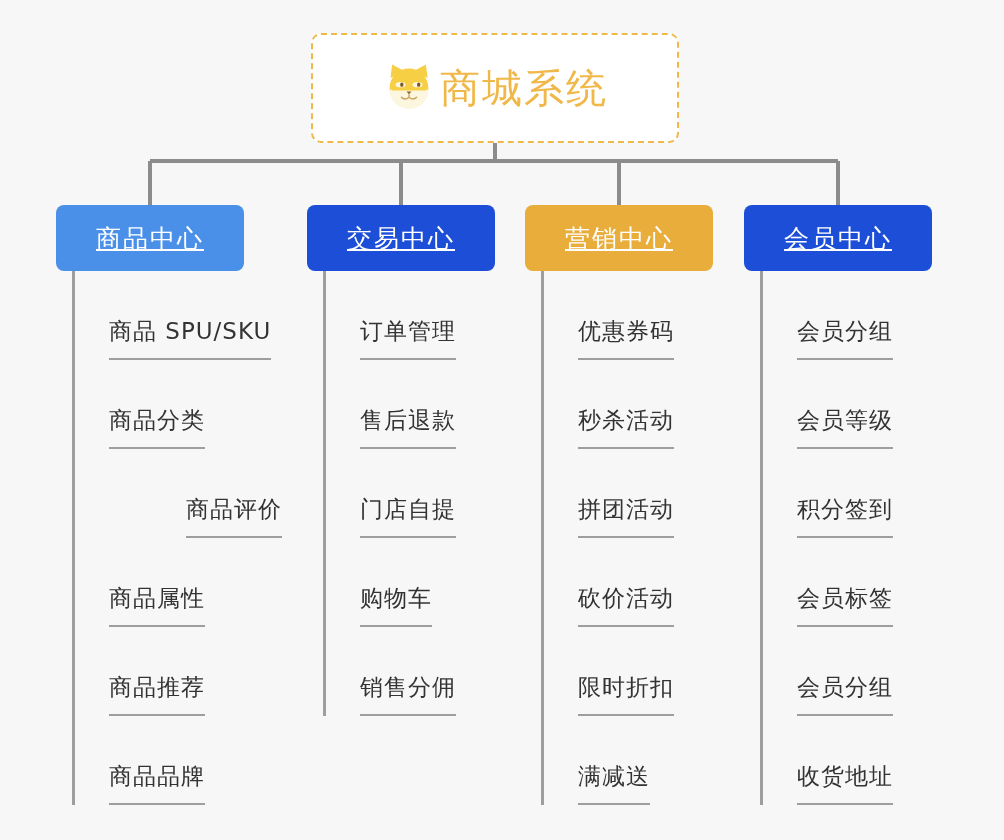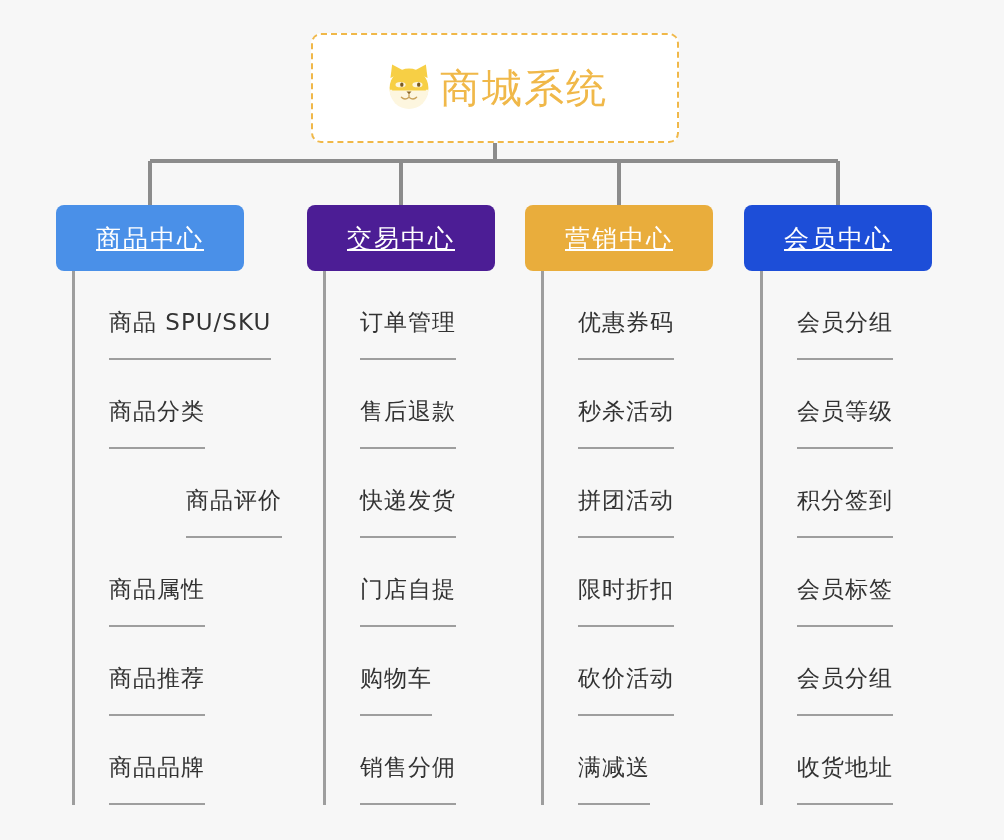--- a/index.html
+++ b/index.html
@@ -88,21 +88,21 @@
     position: relative;
     height: 89px;
     box-sizing: border-box;
     border-left: 3px solid #9e9e9e;
     display: flex;
     align-items: flex-end;
   }
   .leaf .leaf-label {
     display: inline-block;
     margin-left: 34px;
-    padding-bottom: 21px;
+    padding-bottom: 12px;
     border-bottom: 2px solid #9e9e9e;
     font-size: 23px;
     line-height: 1.25;
     color: #333333;
     white-space: nowrap;
     letter-spacing: 1px;
   }
 </style>
 </head>
 <body style="background: rgb(247, 247, 247);">
@@ -142,21 +142,21 @@
       <path d="M29 36 h6 l-3 3.4 Z" fill="#8a6424"></path>
 
       <path d="M32 40 v3 M32 43 q-5 4 -9 0 M32 43 q5 4 9 0" stroke="#c9a25a" stroke-width="1.6" fill="none" stroke-linecap="round"></path>
     </svg>
     <span class="root-title" style="color: rgb(240, 184, 73);">商城系统</span>
   </div>
 
   <div class="cat-header" style="left: 56px; background: rgb(74, 144, 232);">
     <span>商品中心</span>
   </div>
-  <div class="cat-header" style="left: 307px; background: #4c1d95;">
+  <div class="cat-header" style="left: 307px; background: #1d4ed8;">
     <span>交易中心</span>
   </div>
   <div class="cat-header" style="left: 525px; background: rgb(233, 173, 60);">
     <span>营销中心</span>
   </div>
   <div class="cat-header" style="left: 744px; background: #1d4ed8;">
     <span>会员中心</span>
   </div>
 
   <div class="branch" style="left:72px;">
@@ -181,23 +181,20 @@
   </div>
 
   <div class="branch" style="left:323px;">
     <div class="leaf" style="border-left-color: rgb(158, 158, 158);">
         <span class="leaf-label" style="border-bottom-color: rgb(158, 158, 158);">订单管理</span>
       </div>
     <div class="leaf" style="border-left-color: rgb(158, 158, 158);">
         <span class="leaf-label" style="border-bottom-color: rgb(158, 158, 158);">售后退款</span>
       </div>
     <div class="leaf" style="border-left-color: rgb(158, 158, 158);">
-        <span class="leaf-label" style="border-bottom-color: rgb(158, 158, 158);">快递发货</span>
-      </div>
-    <div class="leaf" style="border-left-color: rgb(158, 158, 158);">
         <span class="leaf-label" style="border-bottom-color: rgb(158, 158, 158);">门店自提</span>
       </div>
     <div class="leaf" style="border-left-color: rgb(158, 158, 158);">
         <span class="leaf-label" style="border-bottom-color: rgb(158, 158, 158);">购物车</span>
       </div>
     <div class="leaf" style="border-left-color: rgb(158, 158, 158);">
         <span class="leaf-label" style="border-bottom-color: rgb(158, 158, 158);">销售分佣</span>
       </div>
   </div>
 
@@ -205,26 +202,26 @@
     <div class="leaf" style="border-left-color: rgb(158, 158, 158);">
         <span class="leaf-label" style="border-bottom-color: rgb(158, 158, 158);">优惠券码</span>
       </div>
     <div class="leaf" style="border-left-color: rgb(158, 158, 158);">
         <span class="leaf-label" style="border-bottom-color: rgb(158, 158, 158);">秒杀活动</span>
       </div>
     <div class="leaf" style="border-left-color: rgb(158, 158, 158);">
         <span class="leaf-label" style="border-bottom-color: rgb(158, 158, 158);">拼团活动</span>
       </div>
     <div class="leaf" style="border-left-color: rgb(158, 158, 158);">
+        <span class="leaf-label" style="border-bottom-color: rgb(158, 158, 158);">砍价活动</span>
+      </div>
+    <div class="leaf" style="border-left-color: rgb(158, 158, 158);">
         <span class="leaf-label" style="border-bottom-color: rgb(158, 158, 158);">限时折扣</span>
       </div>
     <div class="leaf" style="border-left-color: rgb(158, 158, 158);">
-        <span class="leaf-label" style="border-bottom-color: rgb(158, 158, 158);">砍价活动</span>
-      </div>
-    <div class="leaf" style="border-left-color: rgb(158, 158, 158);">
         <span class="leaf-label" style="border-bottom-color: rgb(158, 158, 158);">满减送</span>
       </div>
   </div>
 
   <div class="branch" style="left:760px;">
     <div class="leaf" style="border-left-color: rgb(158, 158, 158);">
         <span class="leaf-label" style="border-bottom-color: rgb(158, 158, 158);">会员分组</span>
       </div>
     <div class="leaf" style="border-left-color: rgb(158, 158, 158);">
         <span class="leaf-label" style="border-bottom-color: rgb(158, 158, 158);">会员等级</span>

